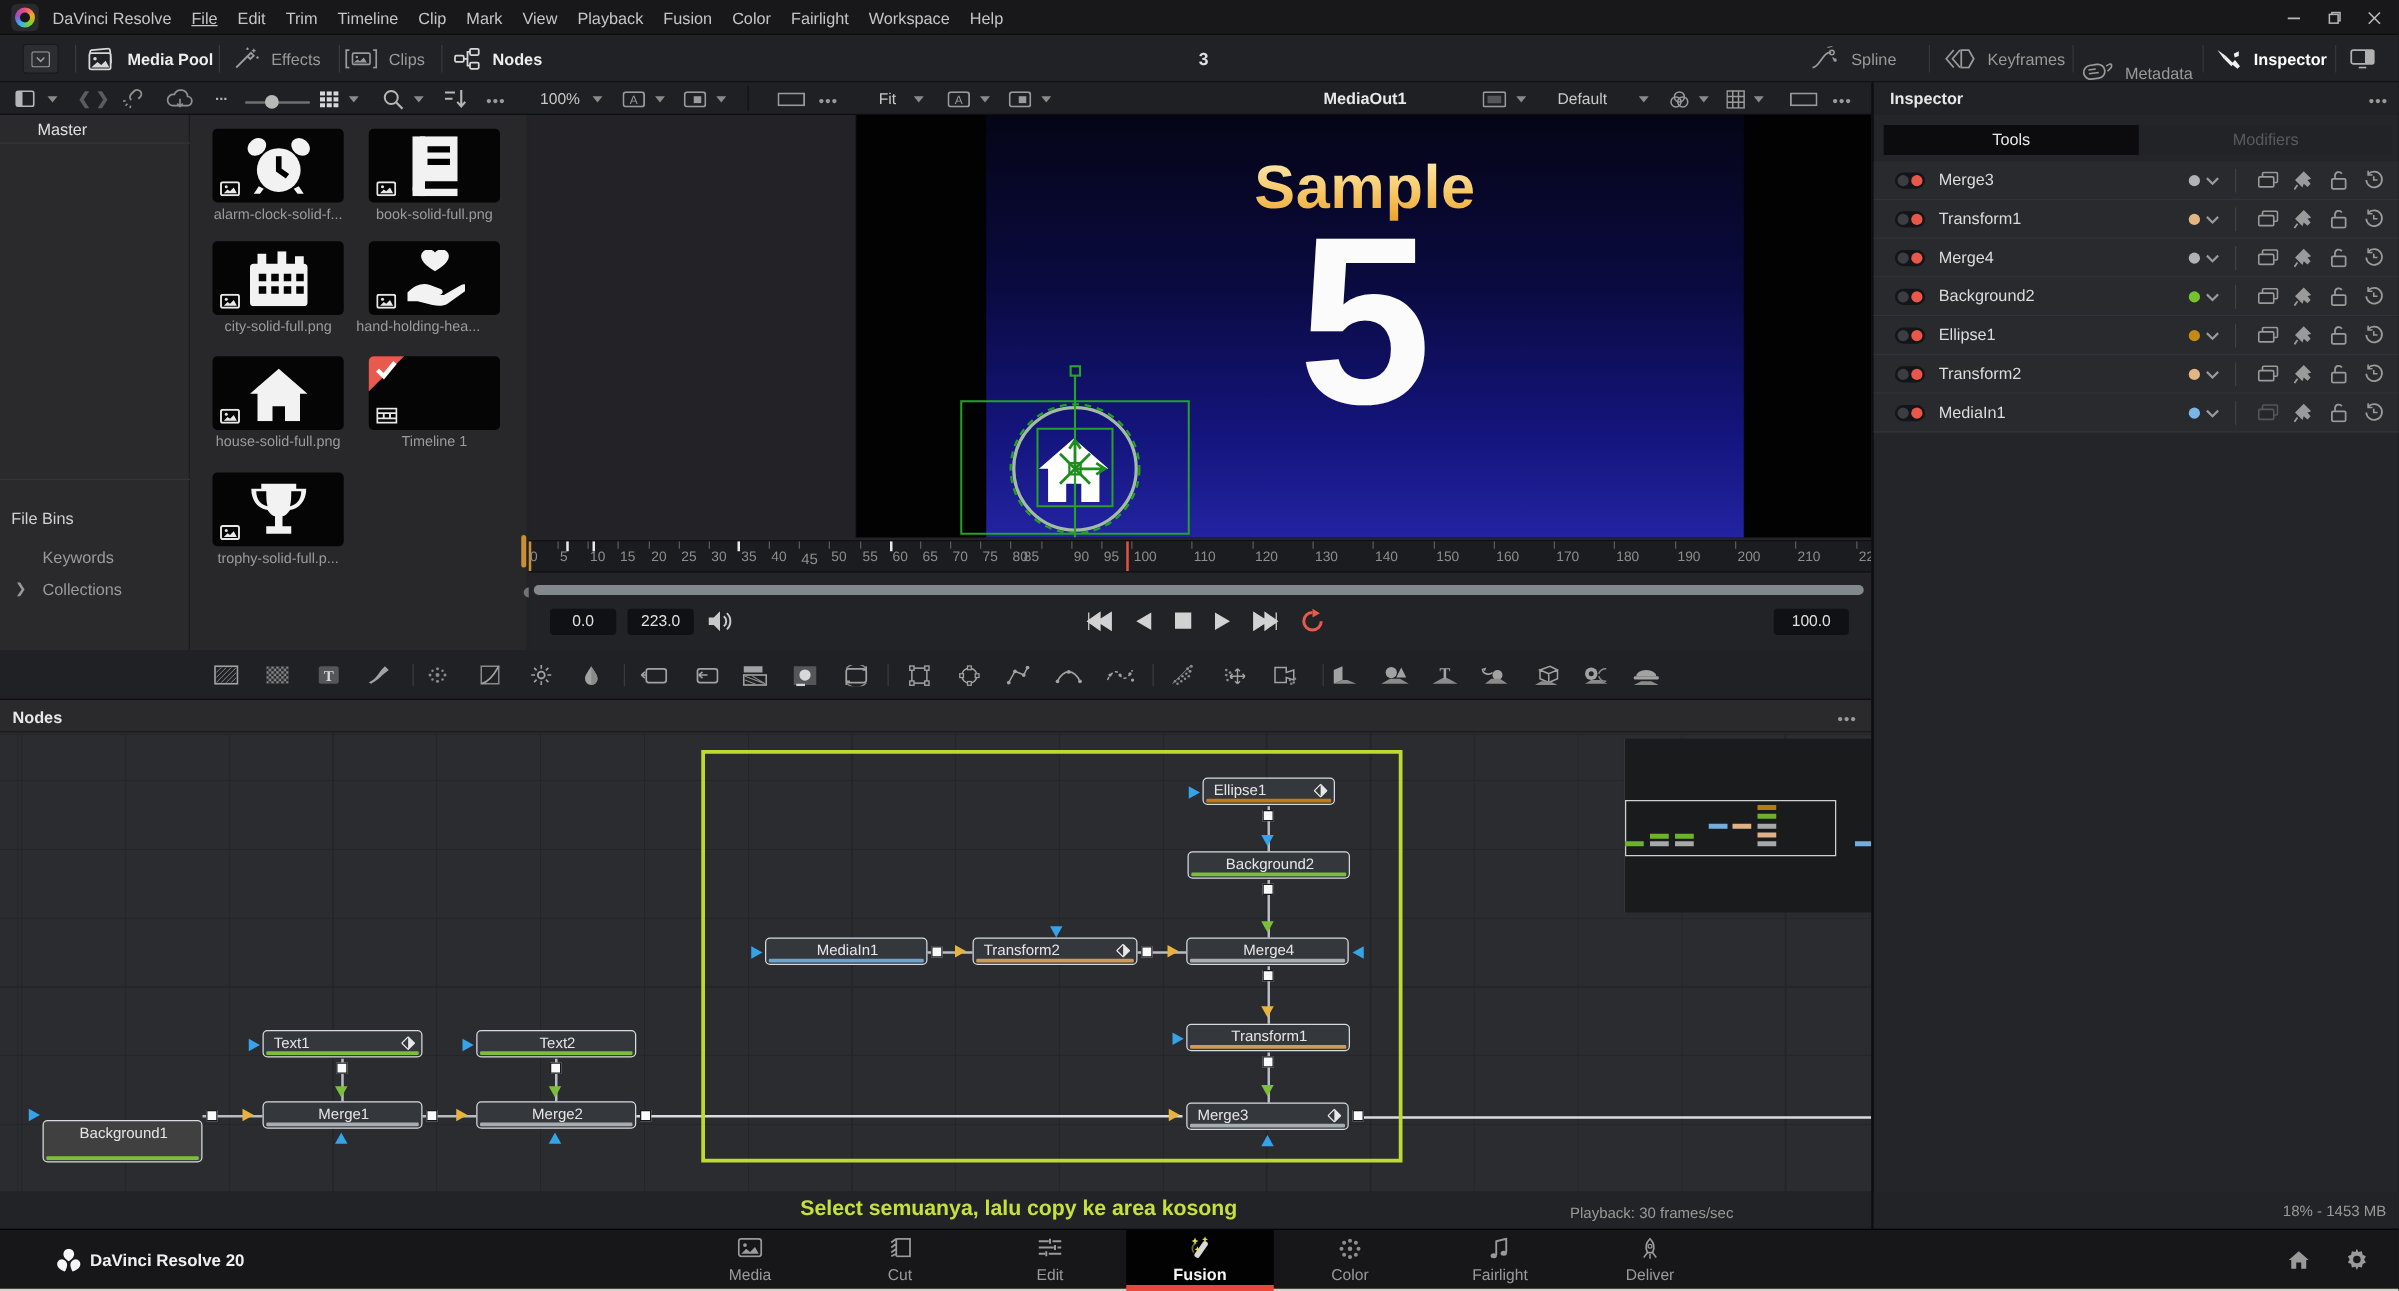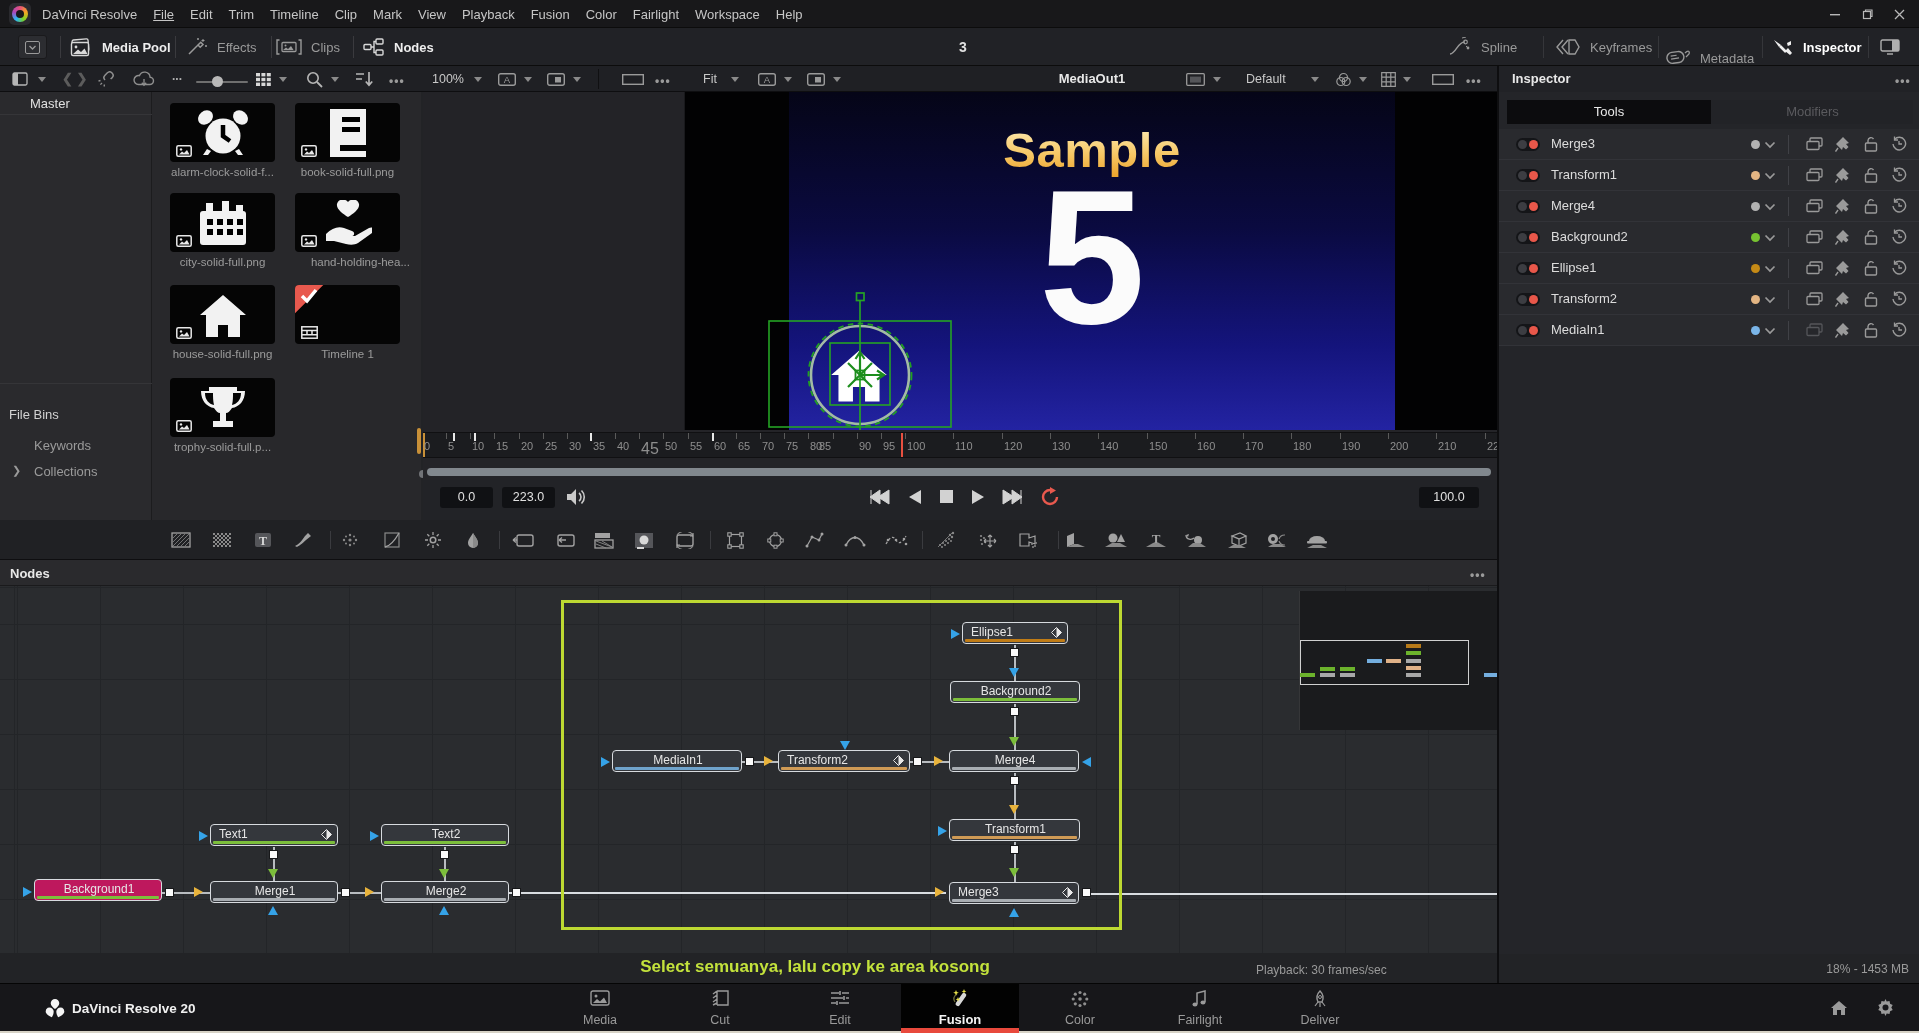--- a/index.html
+++ b/index.html
@@ -321,21 +321,21 @@
             <path d="M24 2 c3-4 10-3 11 2 c1 5-6 10-11 13 c-5-3-12-8-11-13 c1-5 8-6 11-2 Z" fill="#f2f2f2"></path>
             <path d="M2 34 c6-6 12-8 18-6 l8 3 c3 1 3 5-1 5 l-8 0 12 0 14-8 c4-2 7 2 3 5 L34 43 c-3 2-8 2-12 1 L10 41 2 41 Z" fill="#f2f2f2"></path>
           </svg>
           <svg class="abs" style="left:6px;bottom:5px;" width="16" height="12" viewBox="0 0 16 12">
             <rect x="0.8" y="0.8" width="14.4" height="10.4" rx="1.5" fill="none" stroke="#e8e8e8" stroke-width="1.5"></rect>
             <circle cx="5" cy="4.4" r="1.2" fill="#e8e8e8"></circle>
             <path d="M3 9.5 l3-3 2 1.5 3-3 2.5 4.5 Z" fill="#e8e8e8"></path>
           </svg>
         </div>
       </div>
-      <div class="abs" style="left:285px;top:164px;width:125px;text-align:right;color:#9b9b9b;font-size:11.5px;white-space:nowrap;overflow:hidden;">hand-holding-hea...</div>
+      <div class="abs" style="left:285px;top:164px;width:125px;text-align:left;color:#9b9b9b;font-size:11.5px;white-space:nowrap;overflow:hidden;">hand-holding-hea...</div>
       <div class="abs" style="left:170px;top:193px;width:105px;height:59px;">
         <div class="abs" style="left:0;top:0;width:105px;height:59px;background:#050505;border-radius:4px;display:flex;align-items:center;justify-content:center;">
           <svg width="48" height="44" viewBox="0 0 48 44">
             <path d="M24 2 L47 22 H41 V44 H29 V32 H19 V44 H7 V22 H1 Z" fill="#f2f2f2"></path>
           </svg>
           <svg class="abs" style="left:6px;bottom:5px;" width="16" height="12" viewBox="0 0 16 12">
             <rect x="0.8" y="0.8" width="14.4" height="10.4" rx="1.5" fill="none" stroke="#e8e8e8" stroke-width="1.5"></rect>
             <circle cx="5" cy="4.4" r="1.2" fill="#e8e8e8"></circle>
             <path d="M3 9.5 l3-3 2 1.5 3-3 2.5 4.5 Z" fill="#e8e8e8"></path>
           </svg>
@@ -410,21 +410,21 @@
         <div class="abs" style="left:98px;top:7px;color:#8e8e8e;font-size:11px;">20</div>
         <div class="abs" style="left:96px;top:0;width:1px;height:6px;background:#5a5a5a;"></div>
         <div class="abs" style="left:122px;top:7px;color:#8e8e8e;font-size:11px;">25</div>
         <div class="abs" style="left:120px;top:0;width:1px;height:6px;background:#5a5a5a;"></div>
         <div class="abs" style="left:146px;top:7px;color:#8e8e8e;font-size:11px;">30</div>
         <div class="abs" style="left:144px;top:0;width:1px;height:6px;background:#5a5a5a;"></div>
         <div class="abs" style="left:170px;top:7px;color:#8e8e8e;font-size:11px;">35</div>
         <div class="abs" style="left:168px;top:0;width:1px;height:6px;background:#5a5a5a;"></div>
         <div class="abs" style="left:194px;top:7px;color:#8e8e8e;font-size:11px;">40</div>
         <div class="abs" style="left:192px;top:0;width:1px;height:6px;background:#5a5a5a;"></div>
-        <div class="abs" style="left:218px;top:7px;color:#8e8e8e;font-size:16px;">45</div>
+        <div class="abs" style="left:218px;top:7px;color:#8e8e8e;font-size:12px;">45</div>
         <div class="abs" style="left:216px;top:0;width:1px;height:6px;background:#5a5a5a;"></div>
         <div class="abs" style="left:242px;top:7px;color:#8e8e8e;font-size:11px;">50</div>
         <div class="abs" style="left:240px;top:0;width:1px;height:6px;background:#5a5a5a;"></div>
         <div class="abs" style="left:267px;top:7px;color:#8e8e8e;font-size:11px;">55</div>
         <div class="abs" style="left:265px;top:0;width:1px;height:6px;background:#5a5a5a;"></div>
         <div class="abs" style="left:291px;top:7px;color:#8e8e8e;font-size:11px;">60</div>
         <div class="abs" style="left:289px;top:0;width:1px;height:6px;background:#5a5a5a;"></div>
         <div class="abs" style="left:315px;top:7px;color:#8e8e8e;font-size:11px;">65</div>
         <div class="abs" style="left:313px;top:0;width:1px;height:6px;background:#5a5a5a;"></div>
         <div class="abs" style="left:339px;top:7px;color:#8e8e8e;font-size:11px;">70</div>
@@ -847,21 +847,21 @@
         <svg style="position:absolute;right:5px;top:4px;" width="11" height="11" viewBox="0 0 11 11">
           <path d="M5.5 0.5 L10.5 5.5 L5.5 10.5 L0.5 5.5 Z" fill="none" stroke="#e8e8e8" stroke-width="1"></path>
           <path d="M5.5 0.5 L10.5 5.5 L5.5 10.5 Z" fill="#e8e8e8"></path>
         </svg>
         <div style="position:absolute;left:2px;right:2px;bottom:1px;height:3px;background:#7cbe3b;border-radius:1px;"></div>
       </div>
       <div class="abs" style="left:381px;top:264px;width:128px;height:22px;background:#34373c;border:1.3px solid #d7dbdf;border-radius:4px;overflow:hidden;">
         <div style="position:absolute;left:0;top:0;width:122px;height:17px;line-height:18px;font-size:12px;color:#e6e6e6;text-align:center;padding-left:6px;">Text2</div>
         <div style="position:absolute;left:2px;right:2px;bottom:1px;height:3px;background:#7cbe3b;border-radius:1px;"></div>
       </div>
-      <div class="abs" style="left:34px;top:319px;width:128px;height:22px;background:#be185d;border:1.3px solid #d7dbdf;border-radius:4px;overflow:hidden;">
+      <div class="abs" style="left:34px;top:336px;width:128px;height:34px;background:#404040;border:1.3px solid #d7dbdf;border-radius:4px;overflow:hidden;">
         <div style="position:absolute;left:0;top:0;width:122px;height:17px;line-height:18px;font-size:12px;color:#e6e6e6;text-align:center;padding-left:6px;">Background1</div>
         <div style="position:absolute;left:2px;right:2px;bottom:1px;height:3px;background:#7cbe3b;border-radius:1px;"></div>
       </div>
       <div class="abs" style="left:210px;top:321px;width:128px;height:22px;background:#34373c;border:1.3px solid #d7dbdf;border-radius:4px;overflow:hidden;">
         <div style="position:absolute;left:0;top:0;width:122px;height:17px;line-height:18px;font-size:12px;color:#e6e6e6;text-align:center;padding-left:6px;">Merge1</div>
         <div style="position:absolute;left:2px;right:2px;bottom:1px;height:3px;background:#a8adb2;border-radius:1px;"></div>
       </div>
       <div class="abs" style="left:381px;top:321px;width:128px;height:22px;background:#34373c;border:1.3px solid #d7dbdf;border-radius:4px;overflow:hidden;">
         <div style="position:absolute;left:0;top:0;width:122px;height:17px;line-height:18px;font-size:12px;color:#e6e6e6;text-align:center;padding-left:6px;">Merge2</div>
         <div style="position:absolute;left:2px;right:2px;bottom:1px;height:3px;background:#a8adb2;border-radius:1px;"></div>

